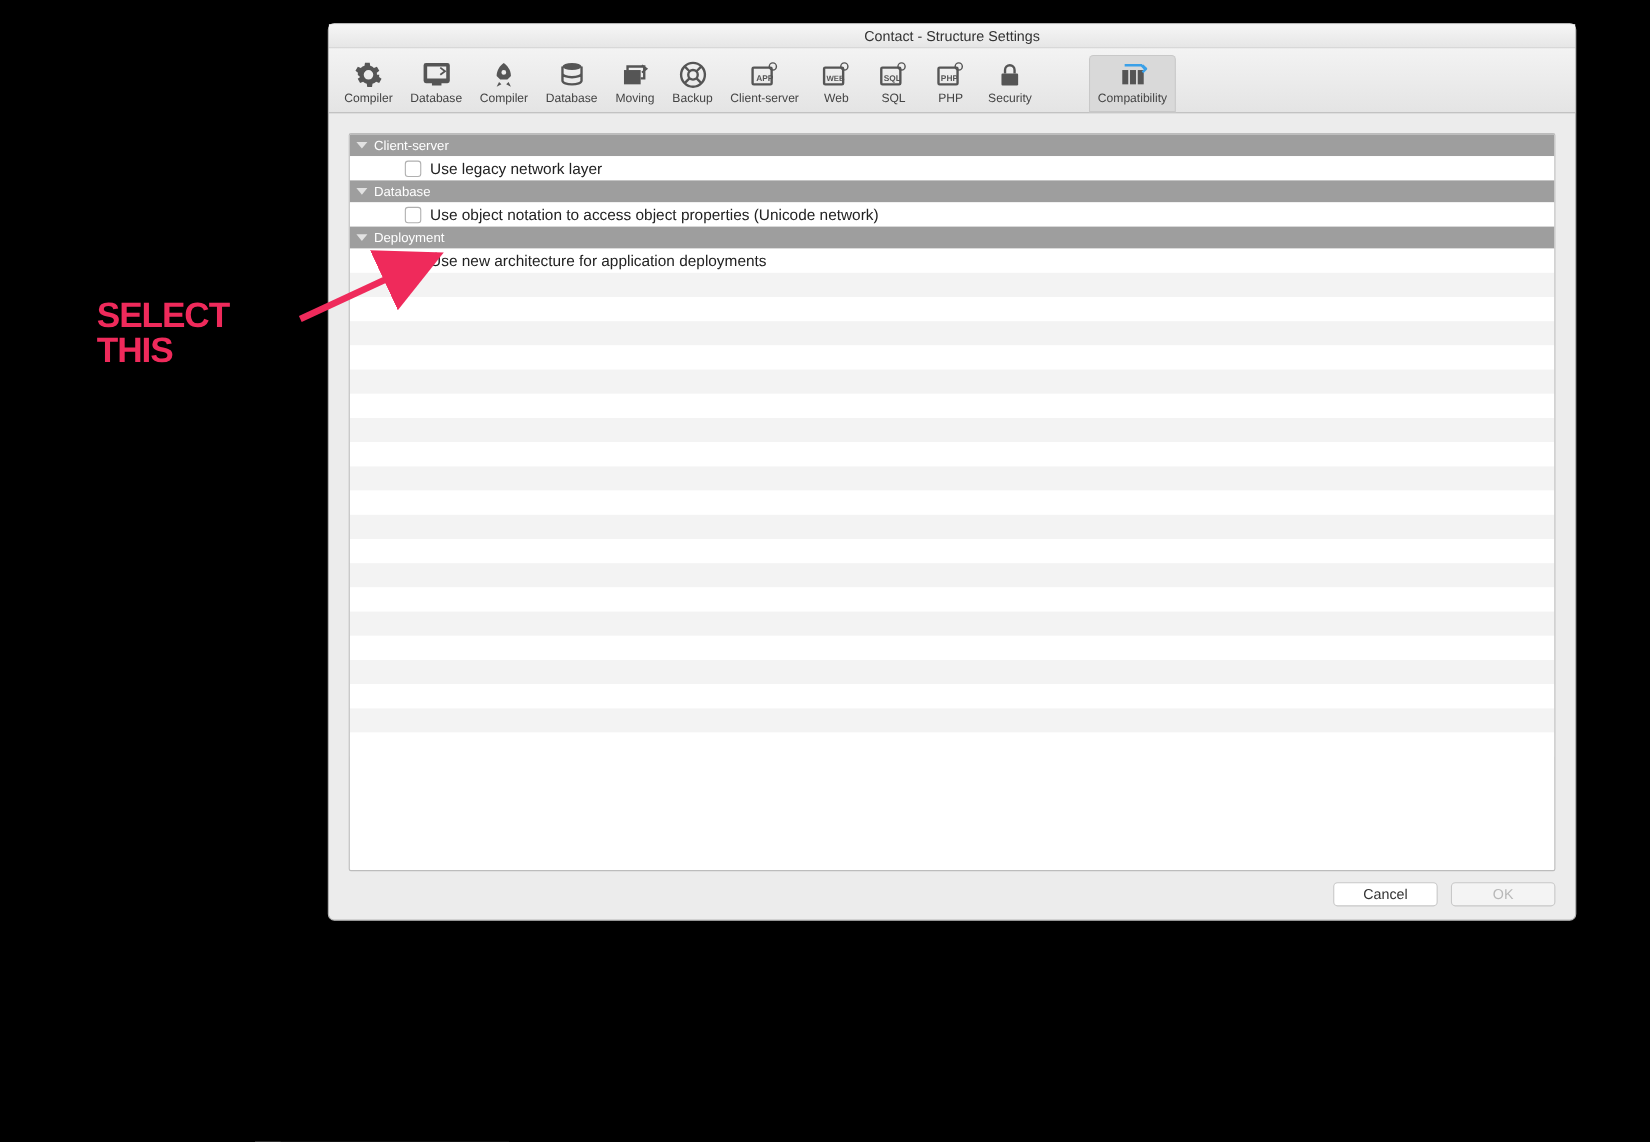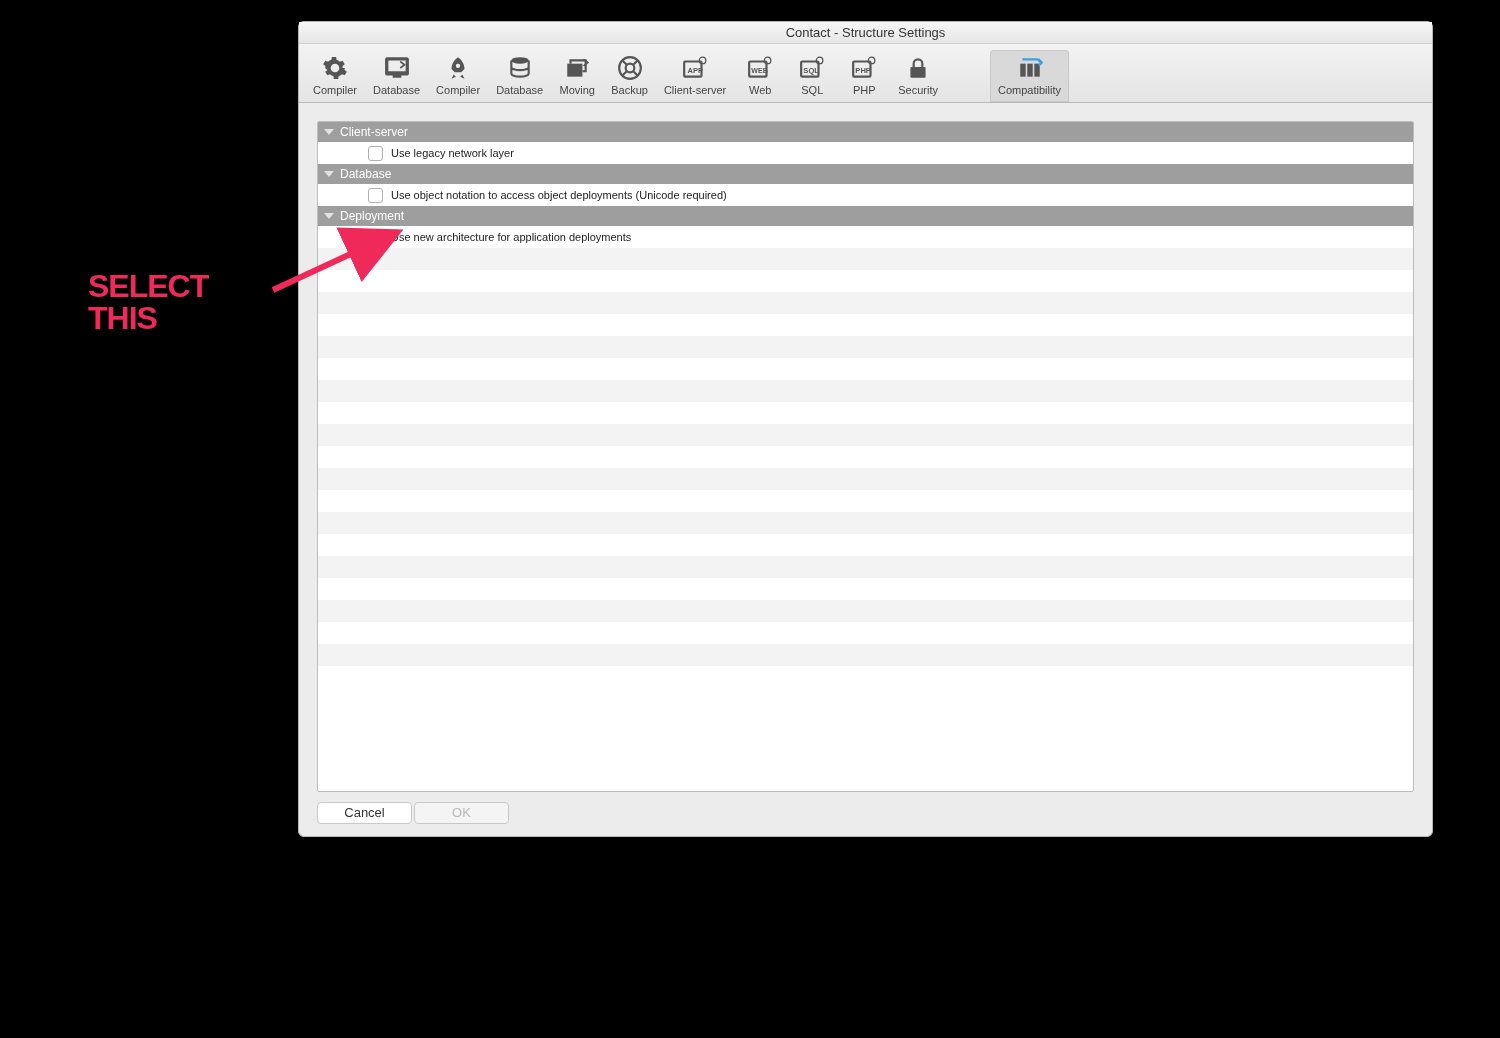--- a/index.html
+++ b/index.html
@@ -95,21 +95,21 @@
     border-left: 5px solid transparent;
     border-right: 5px solid transparent;
     border-top: 6px solid rgba(255,255,255,0.7);
     margin-right: 6px;
   }
   .row {
     display: flex;
     align-items: center;
     height: 22px;
     padding-left: 50px;
-    font-size: 11px;
+    font-size: 14px;
     color: #222;
     background: #fff;
   }
   .row.alt { background: #f3f3f3; }
   .checkbox {
     width: 15px; height: 15px;
     border: 1px solid #b0b0b0;
     border-radius: 3px;
     margin-right: 8px;
     background: #fff;
@@ -123,22 +123,22 @@
   .checkbox.checked::after {
     content: "";
     width: 4px; height: 8px;
     border: solid #fff;
     border-width: 0 2px 2px 0;
     transform: rotate(40deg) translate(-1px,-1px);
   }
   .empty-rows .row { height: 22px; }
   .buttons {
     display: flex;
-    justify-content: flex-start;
-    gap: 2px;
+    justify-content: flex-end;
+    gap: 12px;
     padding-top: 10px;
   }
   .btn {
     width: 95px;
     height: 22px;
     border-radius: 4px;
     border: 1px solid #c8c8c8;
     background: #fff;
     font-size: 13px;
     line-height: 20px;
@@ -305,21 +305,21 @@
         <span class="checkbox"></span>
         <span>Use legacy network layer</span>
       </div>
 
       <div class="section-header">
         <span class="disclosure"></span>
         <span>Database</span>
       </div>
       <div class="row">
         <span class="checkbox"></span>
-        <span>Use object notation to access object deployments (Unicode required)</span>
+        <span>Use object notation to access object properties (Unicode network)</span>
       </div>
 
       <div class="section-header">
         <span class="disclosure"></span>
         <span>Deployment</span>
       </div>
       <div class="row">
         <span class="checkbox checked"></span>
         <span>Use new architecture for application deployments</span>
       </div>

